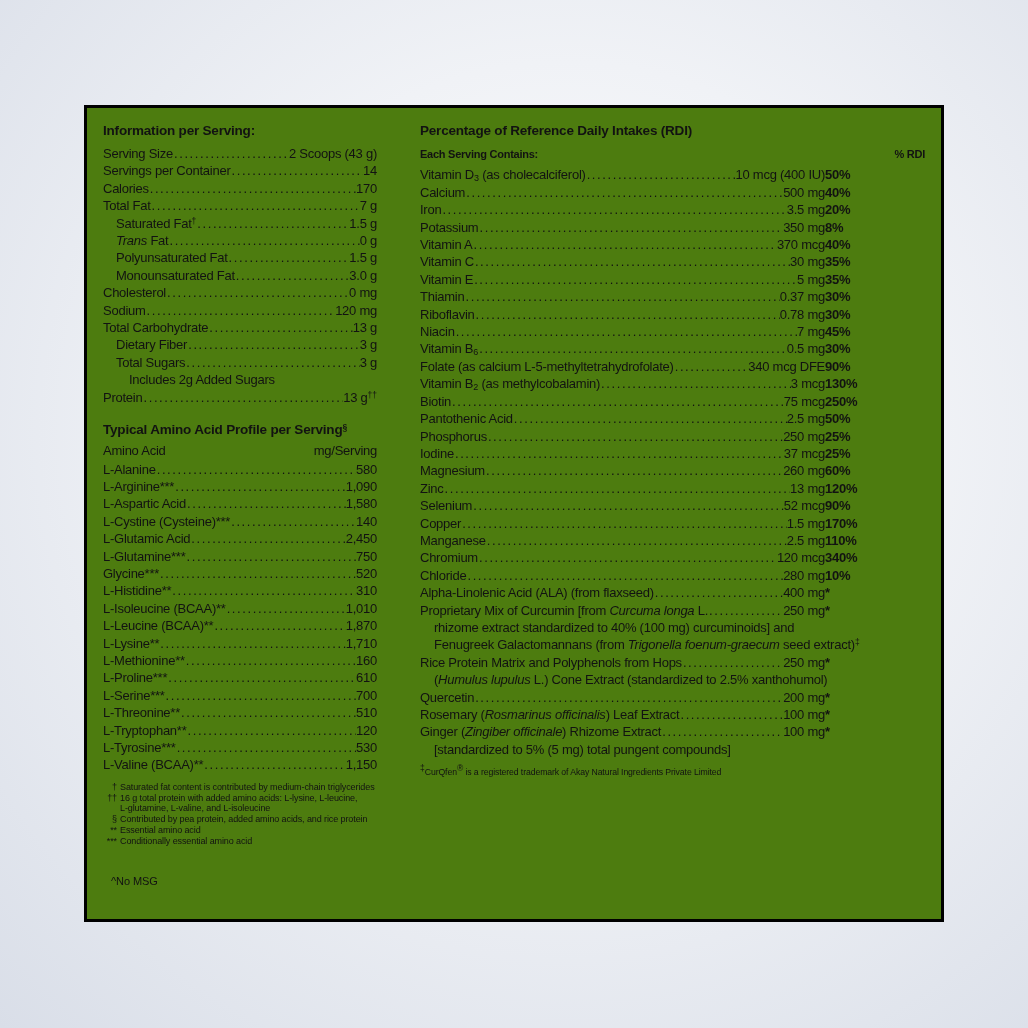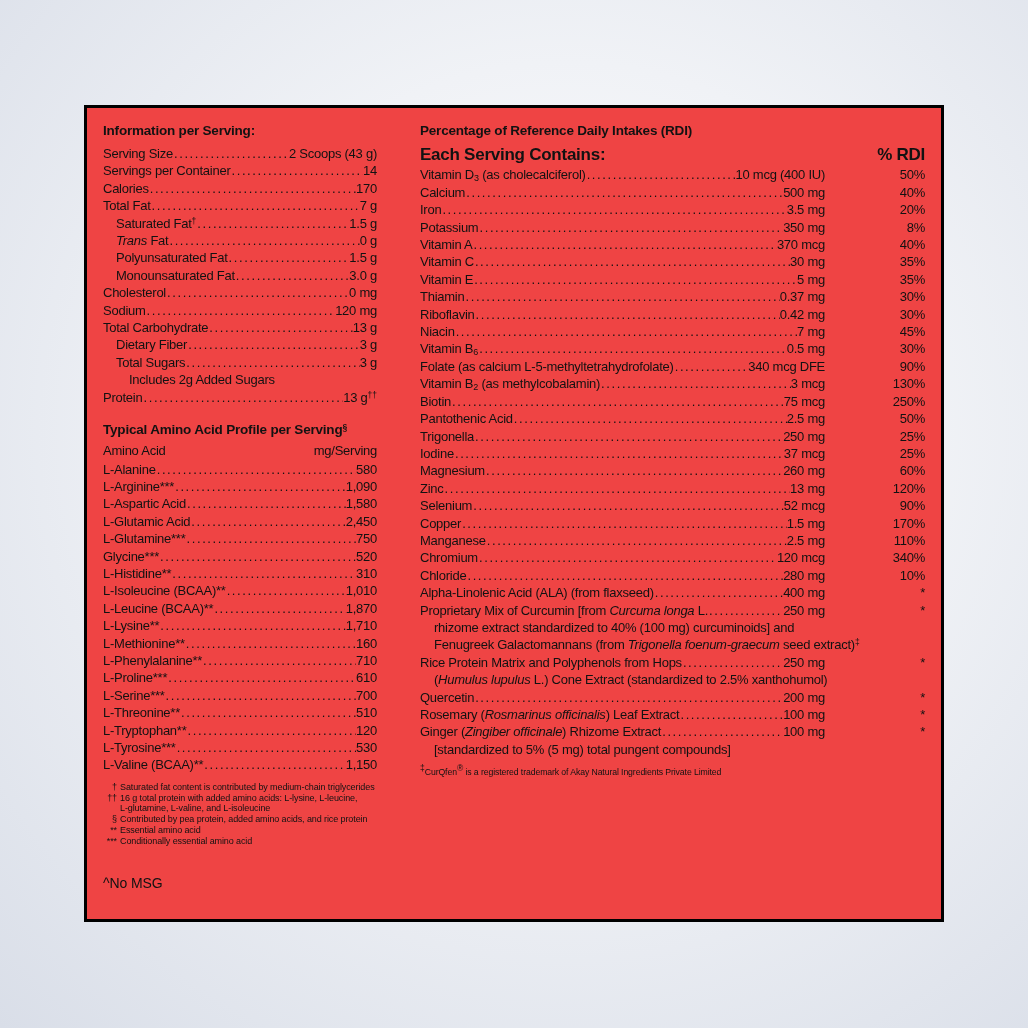--- a/index.html
+++ b/index.html
@@ -7,54 +7,54 @@
   body {
     font-family:"Liberation Sans", sans-serif;
     color:#121212;
     background: radial-gradient(circle at 55% 42%, #ffffff 0%, #f0f2f6 45%, #d9dee8 100%);
     position:relative;
     overflow:hidden;
   }
   .panel {
     position:absolute; left:84px; top:105px;
     width:860px; height:817px;
-    background:#ef4444; border:3px solid #000;
+    background:#4d7c0f; border:3px solid #000;
     padding:14px 16px;
     display:flex; align-items:flex-start;
   }
   .col-left { width:274px; margin-right:43px; flex:none; }
   .col-right { flex:1; min-width:0; }
   .h { font-size:13.5px; font-weight:bold; letter-spacing:-0.2px; line-height:17px; margin-bottom:6px; white-space:nowrap; }
   .h2m { margin-top:15px; margin-bottom:4px; }
   .row { display:flex; align-items:baseline; font-size:13px; line-height:17.4px; letter-spacing:-0.25px; white-space:nowrap; }
   .colhead { margin-bottom:1px; }
-  .subhead { font-weight:bold; font-size:17px; margin-bottom:3px; }
+  .subhead { font-weight:bold; font-size:11px; margin-bottom:3px; }
   .sp { flex:1; }
   .ind1 { padding-left:13px; }
   .ind2 { padding-left:26px;text-align:right; }
   .nm { flex:none; }
   .val, .ramt { flex:none; }
   .leader { flex:1; overflow:hidden; white-space:nowrap; min-width:6px; }
   .leader::before {
     content:"..........................................................................................................................................................";
     letter-spacing:1.6px; margin-left:1px; margin-right:2px;
   }
   sup { font-size:8.5px; line-height:0; vertical-align:4px; letter-spacing:0; }
   sub { font-size:9px; line-height:0; vertical-align:-2px; letter-spacing:0; }
   i { font-style:italic; }
   .rrow { font-size:13px; line-height:17.4px; letter-spacing:-0.25px; }
   .rmain { display:flex; align-items:baseline; white-space:nowrap; }
-  .rpct { width:100px; text-align:right; flex:none; }
+  .rpct { width:100px; flex:none;font-weight:bold; }
   .rcont { padding-left:14px; white-space:nowrap; }
   .fns { margin-top:8px; font-size:9px; line-height:10.8px; letter-spacing:-0.1px; }
   .fn { display:flex; }
   .fn .mk { width:17px; text-align:right; padding-right:3px; flex:none; }
   .fn .tx { flex:1; }
   .fn .tx div { white-space:nowrap; }
-  .nomsg { margin-top:28px; font-size:14px; letter-spacing:-0.1px; }
+  .nomsg { margin-top:28px; margin-left:8px; font-size:11px; letter-spacing:-0.1px; }
   .rfns { margin-top:6px; font-size:8.7px; line-height:11px; letter-spacing:-0.1px; }
   .rfn { white-space:nowrap;margin-top:9px; }
 </style>
 </head>
 <body>
 
 <div class="page">
   <div class="panel">
 
     <div class="col-left">
@@ -151,20 +151,25 @@
             <span class="nm">L-Arginine*** </span>
             <span class="leader"></span>
             <span class="val">1,090</span>
           </div>
           <div class="row">
             <span class="nm">L-Aspartic Acid </span>
             <span class="leader"></span>
             <span class="val">1,580</span>
           </div>
           <div class="row">
+            <span class="nm">L-Cystine (Cysteine)*** </span>
+            <span class="leader"></span>
+            <span class="val">140</span>
+          </div>
+          <div class="row">
             <span class="nm">L-Glutamic Acid </span>
             <span class="leader"></span>
             <span class="val">2,450</span>
           </div>
           <div class="row">
             <span class="nm">L-Glutamine*** </span>
             <span class="leader"></span>
             <span class="val">750</span>
           </div>
           <div class="row">
@@ -189,25 +194,20 @@
           </div>
           <div class="row">
             <span class="nm">L-Lysine**</span>
             <span class="leader"></span>
             <span class="val">1,710</span>
           </div>
           <div class="row">
             <span class="nm">L-Methionine** </span>
             <span class="leader"></span>
             <span class="val">160</span>
-          </div>
-          <div class="row">
-            <span class="nm">L-Phenylalanine** </span>
-            <span class="leader"></span>
-            <span class="val">710</span>
           </div>
           <div class="row">
             <span class="nm">L-Proline*** </span>
             <span class="leader"></span>
             <span class="val">610</span>
           </div>
           <div class="row">
             <span class="nm">L-Serine*** </span>
             <span class="leader"></span>
             <span class="val">700</span>
@@ -339,21 +339,21 @@
               <span class="nm">Thiamin </span>
               <span class="leader"></span>
               <span class="ramt">0.37 mg</span>
               <span class="rpct">30%</span>
             </div>
           </div>
           <div class="rrow">
             <div class="rmain">
               <span class="nm">Riboflavin</span>
               <span class="leader"></span>
-              <span class="ramt">0.42 mg</span>
+              <span class="ramt">0.78 mg</span>
               <span class="rpct">30%</span>
             </div>
           </div>
           <div class="rrow">
             <div class="rmain">
               <span class="nm">Niacin </span>
               <span class="leader"></span>
               <span class="ramt">7 mg</span>
               <span class="rpct">45%</span>
             </div>
@@ -393,21 +393,21 @@
           <div class="rrow">
             <div class="rmain">
               <span class="nm">Pantothenic Acid</span>
               <span class="leader"></span>
               <span class="ramt">2.5 mg</span>
               <span class="rpct">50%</span>
             </div>
           </div>
           <div class="rrow">
             <div class="rmain">
-              <span class="nm">Trigonella  </span>
+              <span class="nm">Phosphorus  </span>
               <span class="leader"></span>
               <span class="ramt">250 mg</span>
               <span class="rpct">25%</span>
             </div>
           </div>
           <div class="rrow">
             <div class="rmain">
               <span class="nm">Iodine </span>
               <span class="leader"></span>
               <span class="ramt">37 mcg</span>

